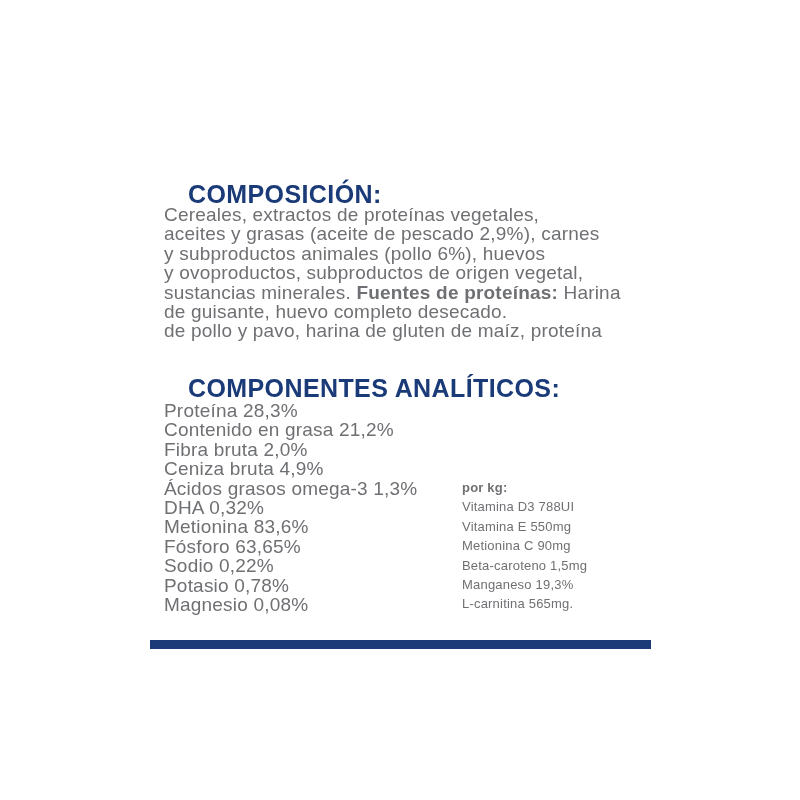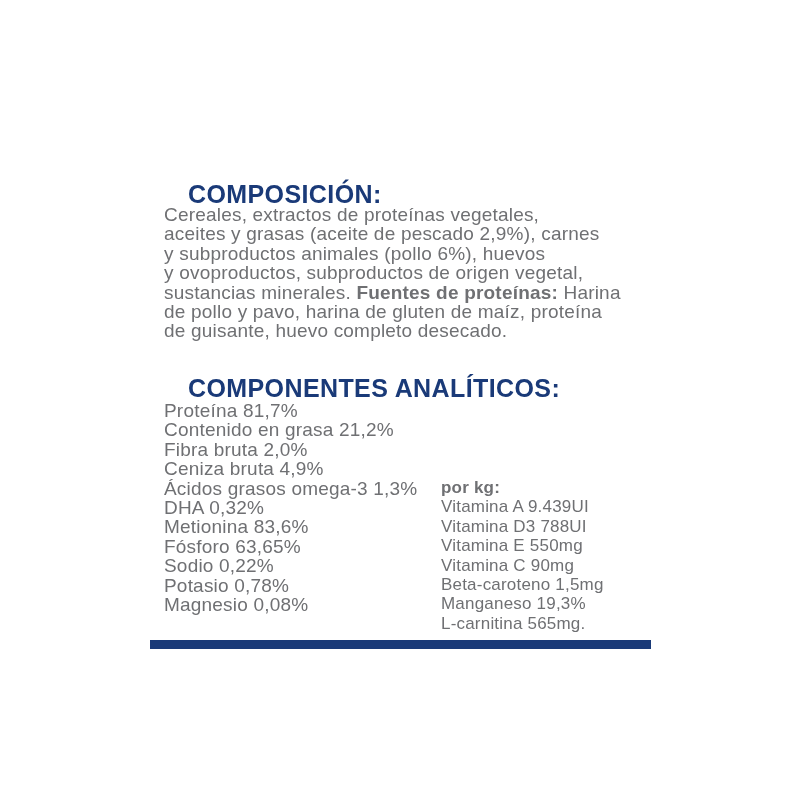--- a/index.html
+++ b/index.html
@@ -34,23 +34,23 @@
     font-size: 19px;
     line-height: 19.4px;
     letter-spacing: 0.2px;
     color: var(--gray, #6f7073);
   }
   #composition-paragraph { top: 205px; width: 420px; }
   #analytical-left-list  { top: 401px; width: 280px; }
 
   #per-kg-column {
     position: absolute;
-    left: 441px;
+    left: 462px;
     top: 478px;
-    font-size: 17px;
+    font-size: 13px;
     line-height: 19.4px;
     letter-spacing: 0.2px;
     color: var(--gray, #6f7073);
   }
   .line { white-space: nowrap; }
   .bold { font-weight: 700; }
 
   #section-divider {
     position: absolute;
     left: 150px;
@@ -66,47 +66,46 @@
 <div class="canvas">
 
   <h1 class="section-heading" id="composition-heading">COMPOSICIÓN:</h1>
 
   <div class="body-text" id="composition-paragraph">
       <div class="line"><span>Cereales, extractos de proteínas vegetales,</span></div>
       <div class="line"><span>aceites y grasas (aceite de pescado 2,9%), carnes</span></div>
       <div class="line"><span>y subproductos animales (pollo 6%), huevos</span></div>
       <div class="line"><span>y ovoproductos, subproductos de origen vegetal,</span></div>
       <div class="line"><span>sustancias minerales. </span><span class="bold">Fuentes de proteínas:</span><span> Harina</span></div>
+      <div class="line"><span>de guisante, huevo completo desecado.</span></div>
       <div class="line"><span>de pollo y pavo, harina de gluten de maíz, proteína</span></div>
-      <div class="line"><span>de guisante, huevo completo desecado.</span></div>
     </div>
 
   <h1 class="section-heading" id="analytical-heading">COMPONENTES ANALÍTICOS:</h1>
 
   <div class="body-text" id="analytical-left-list">
-      <div class="line">Proteína 81,7%</div>
+      <div class="line">Proteína 28,3%</div>
       <div class="line">Contenido en grasa 21,2%</div>
       <div class="line">Fibra bruta 2,0%</div>
       <div class="line">Ceniza bruta 4,9%</div>
       <div class="line">Ácidos grasos omega-3 1,3%</div>
       <div class="line">DHA 0,32%</div>
       <div class="line">Metionina 83,6%</div>
       <div class="line">Fósforo 63,65%</div>
       <div class="line">Sodio 0,22%</div>
       <div class="line">Potasio 0,78%</div>
       <div class="line">Magnesio 0,08%</div>
     </div>
 
   <div id="per-kg-column">
     <div class="line bold">por kg:</div>
     <div id="per-kg-items">
-        <div class="line">Vitamina A 9.439UI</div>
         <div class="line">Vitamina D3 788UI</div>
         <div class="line">Vitamina E 550mg</div>
-        <div class="line">Vitamina C 90mg</div>
+        <div class="line">Metionina C 90mg</div>
         <div class="line">Beta-caroteno 1,5mg</div>
         <div class="line">Manganeso 19,3%</div>
         <div class="line">L-carnitina 565mg.</div>
       </div>
   </div>
 
   <div id="section-divider"></div>
 
 </div>
 

